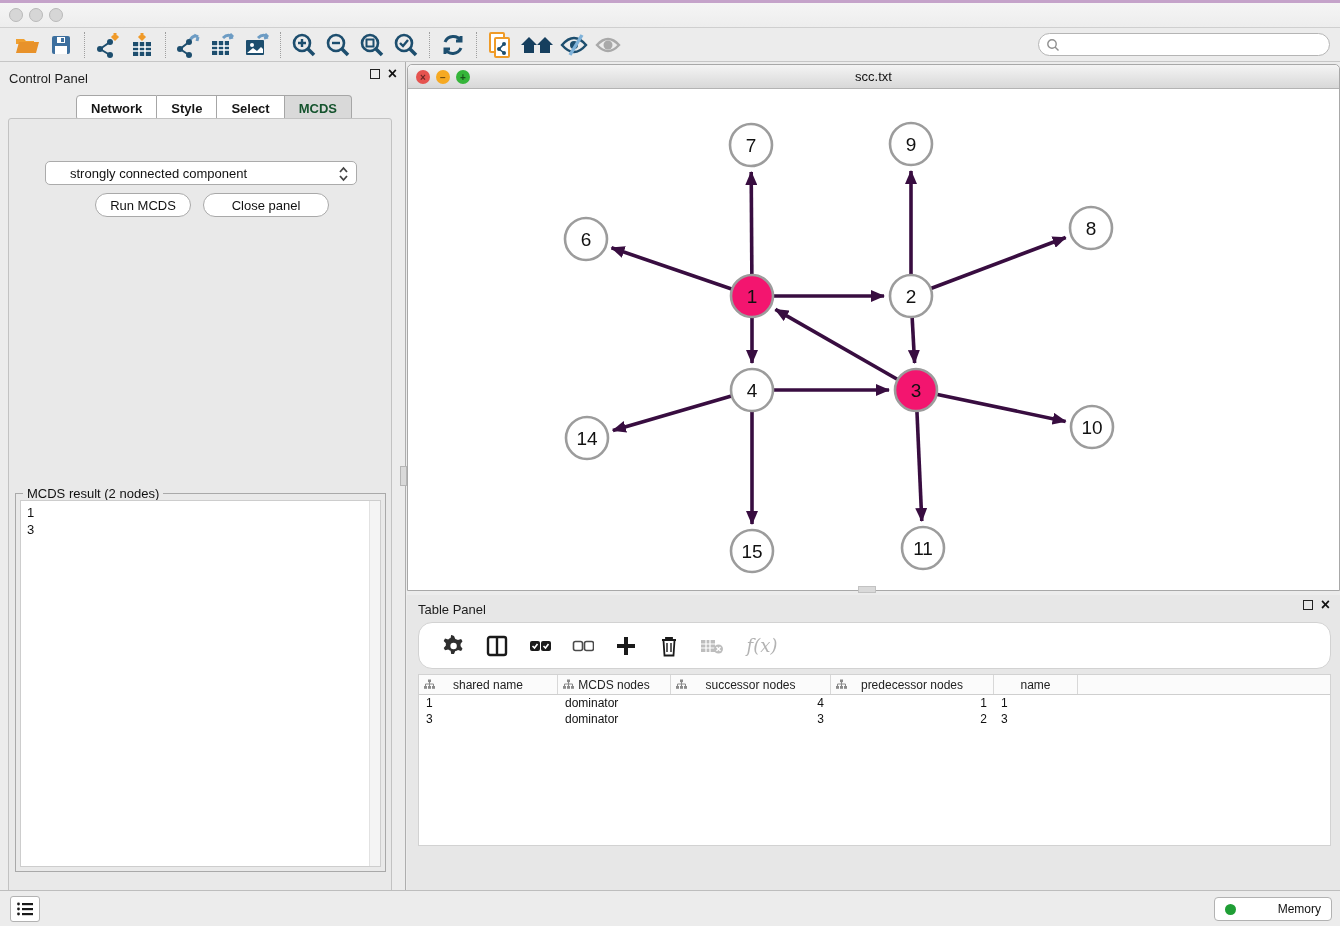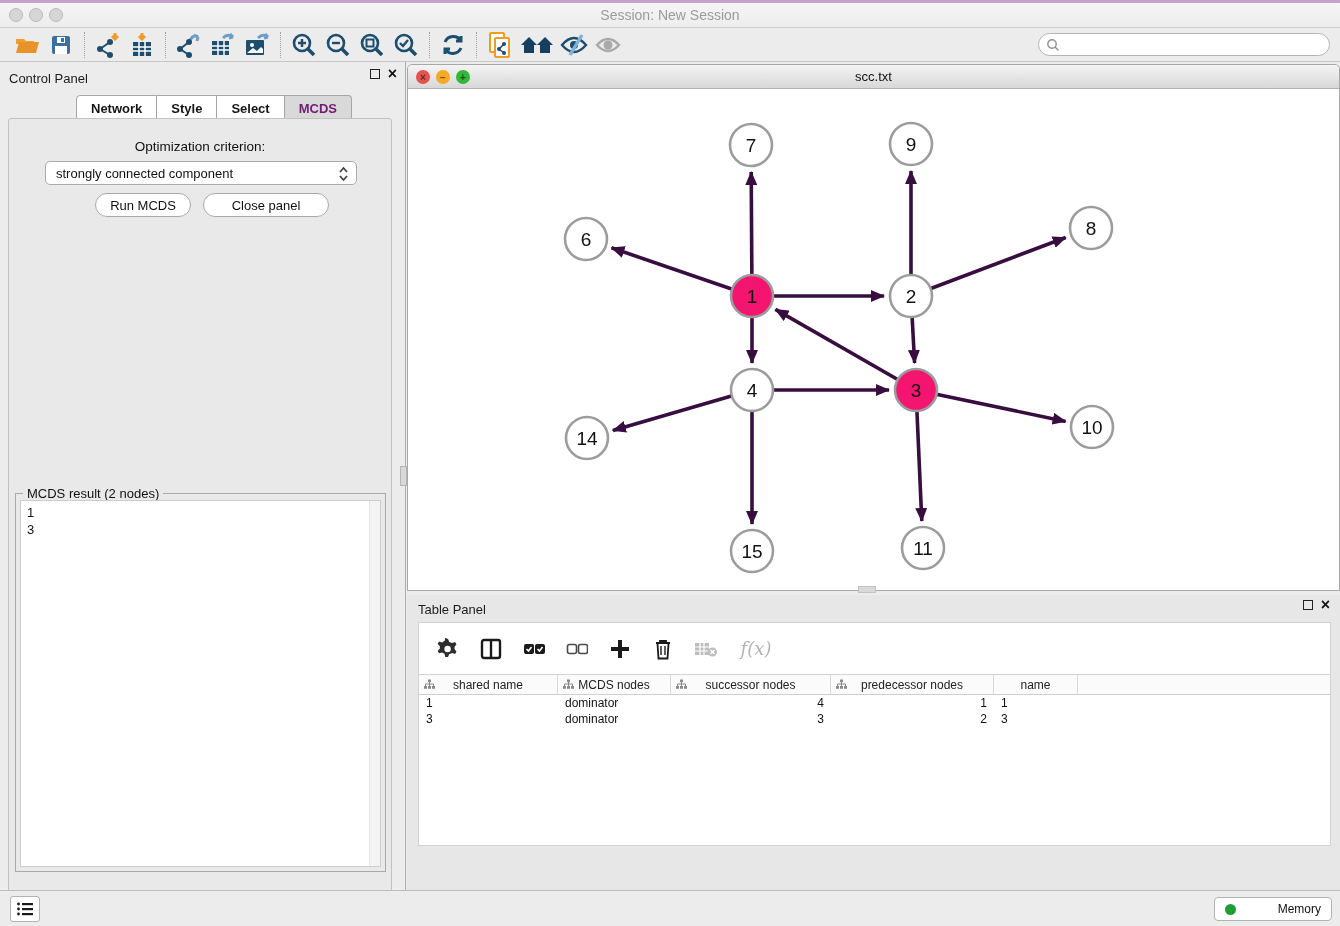--- a/index.html
+++ b/index.html
@@ -29,28 +29,28 @@
   .cp-title { position:absolute; left:9px; top:9px; font-size:13px; color:#1c1c1c; }
   .panel-icons { position:absolute; right:8px; top:7px; display:flex; gap:8px; align-items:center; }
   .float-ico { width:10px; height:10px; border:1.6px solid #222; background:transparent; }
   .close-ico { font-size:16px; font-weight:bold; color:#111; line-height:10px; }
 
   .seg-tabs { position:absolute; display:flex; }
   .seg { height:21px; padding:12px 14px; display:flex; align-items:center; font-size:13px; font-weight:600;
     color:#151515; background:#fff; border:1px solid #a6a6a6; border-left:none; }
   .seg:first-child { border-left:1px solid #a6a6a6; border-radius:4px 0 0 4px; }
   .seg:last-child { border-radius:0 4px 4px 0; }
-  .seg.selected { background:#d9d9d9; color:#701a75; }
+  .seg.selected { background:#d9d9d9; color:#14532d; }
 
   .cp-box { position:absolute; left:8px; top:56px; width:384px; height:816px;
     background:#e9e9e9; border:1px solid #c2c2c2; border-radius:3px; }
   .opt-label { position:absolute; left:0; right:0; top:20px; text-align:center; font-size:13.5px; color:#111; }
   .dropdown { position:absolute; left:36px; top:42px; width:312px; height:24px; background:#fff;
     border:1px solid #ababab; border-radius:5px; display:flex; align-items:center; font-size:13px; color:#111;
-    padding-left:10px; }
+    padding-left:24px; }
   .dd-chev { position:absolute; right:7px; top:4px; }
   .btn { position:absolute; height:24px; background:#fff; border:1px solid #a9a9a9; border-radius:12px;
     font-size:13px; color:#111; display:flex; align-items:center; justify-content:center; }
 
   .result-box { position:absolute; left:6px; top:374px; width:371px; height:379px;
     border:1px solid #a9a9a9; }
   .result-legend { position:absolute; left:7px; top:-8px; background:#e9e9e9; padding:0 4px; font-size:13px; color:#111; }
   .result-area { position:absolute; left:4px; top:6px; right:4px; bottom:4px; background:#fff;
     border:1px solid #cdcdcd; font-size:13px; color:#111; padding:3px 6px; line-height:17px; white-space:pre-line; }
   .result-scroll { position:absolute; right:5px; top:7px; bottom:5px; width:11px; background:#f4f4f4;
@@ -69,22 +69,22 @@
   .graph-label { font-size:19px; fill:#111; font-family:"Liberation Sans",sans-serif; }
 
   .v-grip { position:absolute; left:400px; top:466px; width:7px; height:20px; background:#d9d9d9;
     border:1px solid #b5b5b5; }
   .h-grip { position:absolute; left:858px; top:586px; width:18px; height:7px; background:#d9d9d9;
     border:1px solid #c2c2c2; }
 
   
   .table-panel { position:absolute; left:407px; top:595px; width:933px; height:295px; background:#e7e7e7; }
   .tp-title { position:absolute; left:11px; top:7px; font-size:13px; color:#1c1c1c; }
-  .tp-toolbar { position:absolute; left:11px; top:27px; right:9px; height:53px; background:#fff;
-    border:1px solid #d2d2d2; border-radius:0; display:flex; align-items:center; gap:19px; padding-left:17px; }
+  .tp-toolbar { position:absolute; left:11px; top:27px; right:9px; height:47px; background:#fff;
+    border:1px solid #d2d2d2; border-radius:14px; display:flex; align-items:center; gap:19px; padding-left:23px; }
   .tp-icon { display:flex; align-items:center; justify-content:center; width:24px; height:26px; }
   .fx-label { font-family:"DejaVu Serif", serif; font-style:italic; font-size:18px; color:#b3b3b3; }
 
   .tp-table { position:absolute; left:11px; top:79px; right:9px; height:172px; background:#fff;
     border:1px solid #d2d2d2; overflow:hidden; }
   .tp-header { display:flex; height:20px; background:#fbfbfb; border-bottom:1px solid #cfcfcf; }
   .th { display:flex; align-items:center; justify-content:center; gap:5px; font-size:12px; color:#222;
     border-right:1px solid #d8d8d8; position:relative; }
   .th .hicon { position:absolute; left:5px; top:4px; }
   .trow { display:flex; height:16px; align-items:center; }
@@ -102,21 +102,20 @@
   .mem-dot { width:11px; height:11px; border-radius:50%; background:#1f9e35; }
   .mem-btn span.lbl { font-size:12px; color:#111;padding-left:36px; }
 </style>
 </head>
 <body>
 
 <div class="titlebar">
   <div class="tl-dot" style="left:9px"></div>
   <div class="tl-dot" style="left:29px"></div>
   <div class="tl-dot" style="left:49px"></div>
-  <div class="win-title">Session: New Session</div>
 </div>
 
 <div class="toolbar">
   <div class="tbtn">
     <svg width="26" height="24" viewBox="0 0 26 24">
         <path d="M2,6 h8 l2,2 h8 v3 h-18 z" fill="#f0a030"></path>
         <path d="M2,20 L5,9 h20 l-3,11 z" fill="#e8922a"></path>
       </svg>
   </div>
   <div class="tbtn">
@@ -251,21 +250,20 @@
     <div class="close-ico">×</div>
   </div>
   <div class="seg-tabs" style="left:76px; top:33px;">
     <div class="seg">Network</div>
     <div class="seg">Style</div>
     <div class="seg">Select</div>
     <div class="seg selected">MCDS</div>
   </div>
 
   <div class="cp-box">
-    <div class="opt-label">Optimization criterion:</div>
     <div class="dropdown">
       <span>strongly connected component</span>
       <svg class="dd-chev" width="11" height="16" viewBox="0 0 11 16">
         <path d="M2,6 L5.5,2 L9,6" stroke="#444" stroke-width="1.8" fill="none"></path>
         <path d="M2,10 L5.5,14 L9,10" stroke="#444" stroke-width="1.8" fill="none"></path>
       </svg>
     </div>
     <div class="btn" style="left:86px; top:74px; width:96px;">Run MCDS</div>
     <div class="btn" style="left:194px; top:74px; width:126px;">Close panel</div>
 

